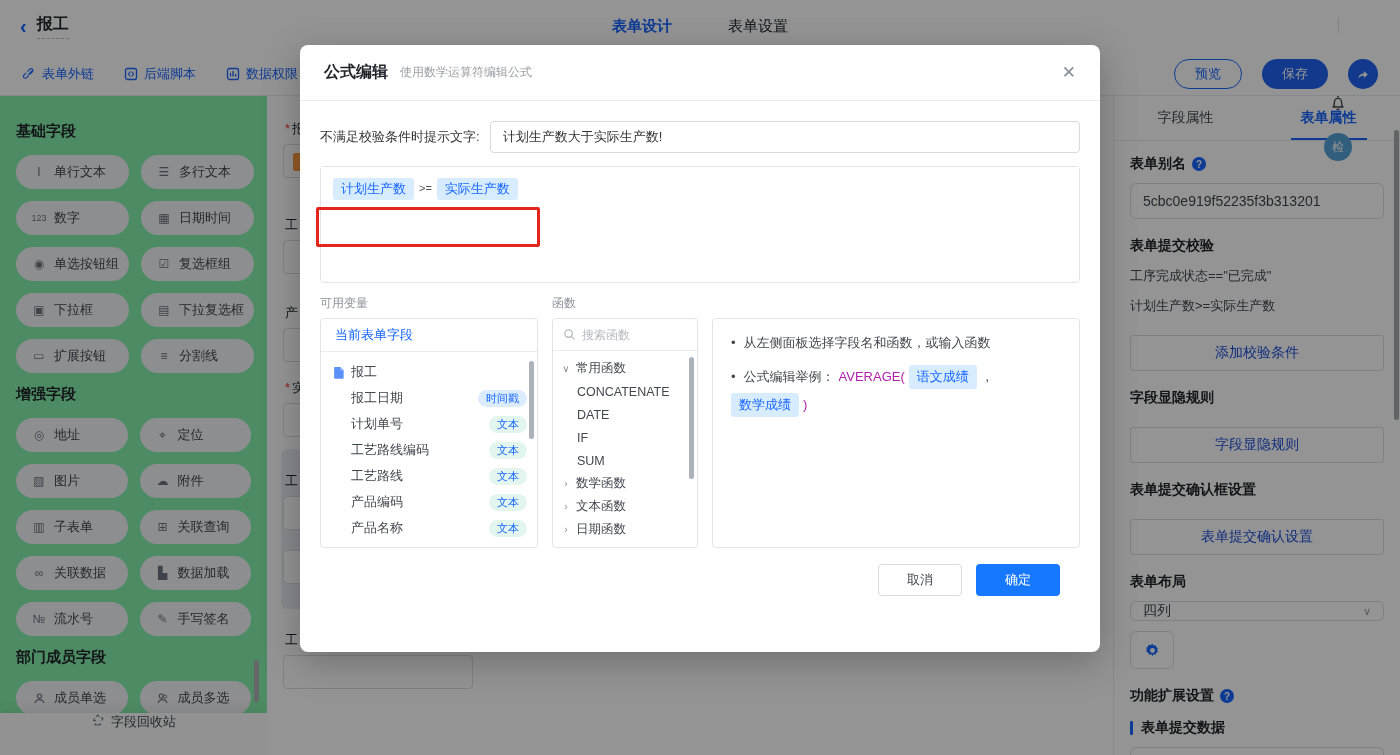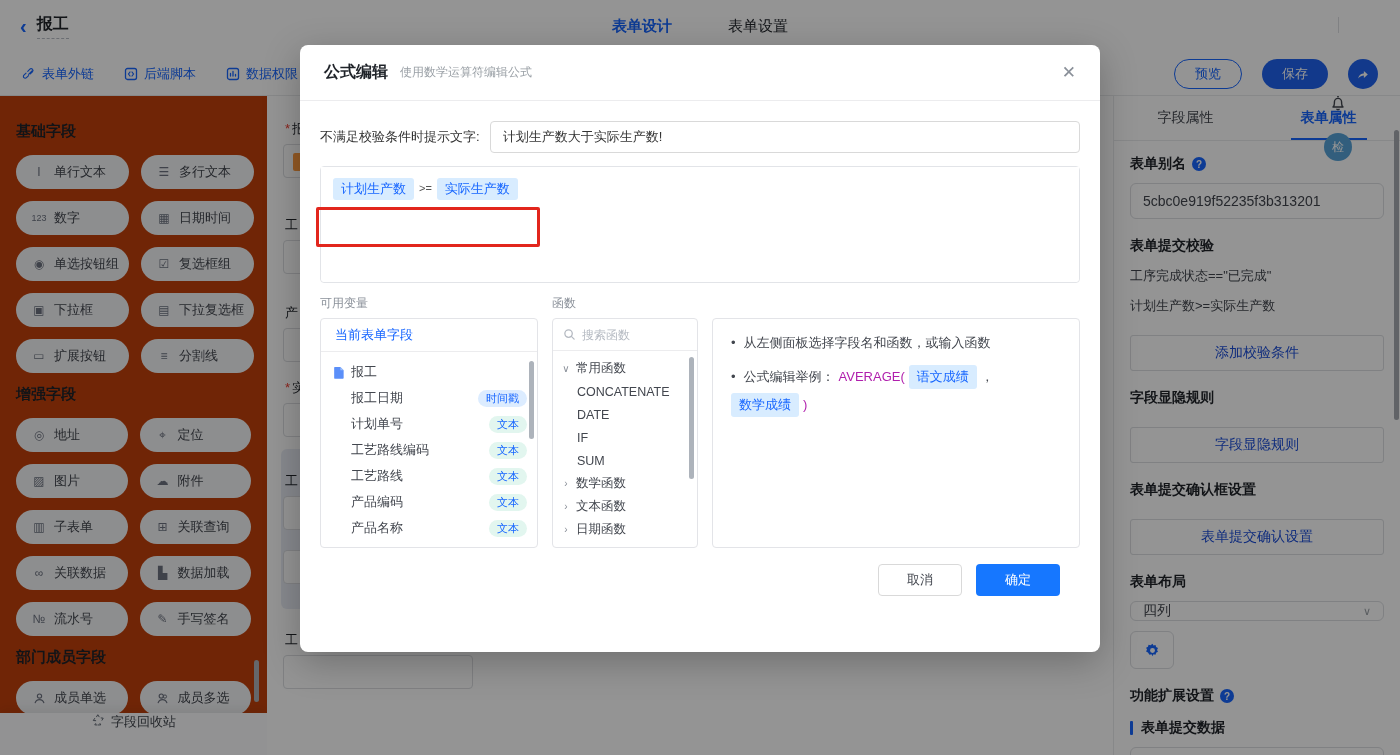--- a/index.html
+++ b/index.html
@@ -29,21 +29,21 @@
   .t-item { display:flex; align-items:center; gap:6px; color:#1766ff; font-size:13px; margin-right:30px; cursor:pointer; }
   .t-right { margin-left:auto; display:flex; align-items:center; gap:20px;font-family:Liberation Serif, serif; }
   .btn-outline { height:30px; padding:0 20px; border:1px solid #1766ff; color:#1766ff; border-radius:16px;
     background:#fff; font-size:13px; display:flex; align-items:center; cursor:pointer; }
   .btn-fill { height:30px; padding:0 20px; border-radius:16px; background:#1f63f0; color:#fff; font-size:13px;
     display:flex; align-items:center; cursor:pointer; }
   .share-circle { width:30px; height:30px; border-radius:50%; background:#1f63f0; display:flex;
     align-items:center; justify-content:center; cursor:pointer; }
 
   
-  .sidebar { position:absolute; left:0; top:96px; width:267px; height:659px; background:#c2410c; overflow:hidden; z-index:1; }
+  .sidebar { position:absolute; left:0; top:96px; width:267px; height:659px; background:#86efac; overflow:hidden; z-index:1; }
   .sb-inner { padding:14px 16px 60px 16px; }
   .sb-title { font-size:15px; font-weight:bold; color:#1f2329; margin:12px 0 14px; }
   .sb-grid { display:grid; grid-template-columns:1fr 1fr; gap:12px 12px; margin-bottom:10px; }
   .pill { height:34px; background:#f3f4f6; border-radius:17px; display:flex; align-items:center;
     padding:0 10px 0 14px; font-size:13px; color:#42464e; cursor:pointer; white-space:nowrap; }
   .pill .p-ic { width:18px; margin-right:6px; color:#6d7380; font-size:12px; display:inline-flex; justify-content:center; }
   .pill.ghost { cursor:default; }
   .sb-footer { position:absolute; left:0; bottom:0; width:267px; height:42px; background:#fbfcfd;
     box-shadow:0 -4px 10px rgba(31,35,41,.08); display:flex; align-items:flex-start; justify-content:center;
     gap:6px; font-size:13px; color:#42464e; cursor:pointer; }

